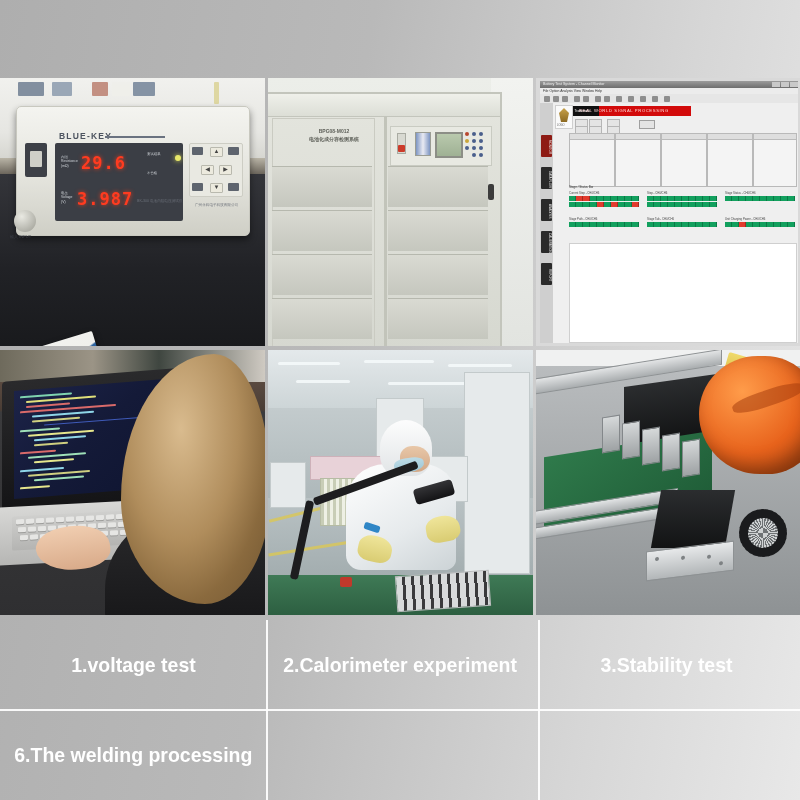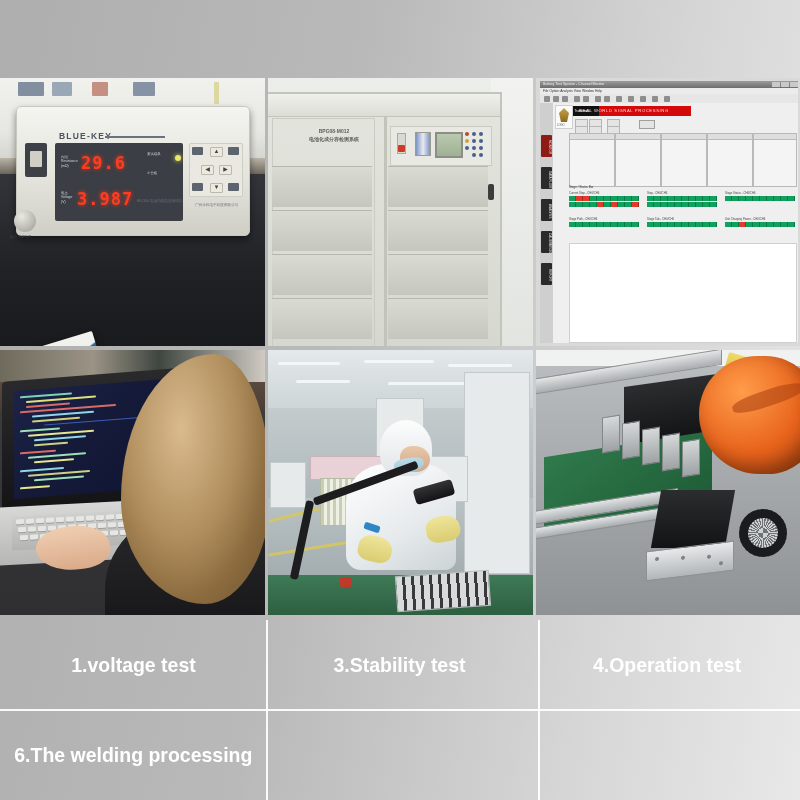--- a/index.html
+++ b/index.html
@@ -703,24 +703,24 @@
       </div>
     </div>
 
   </div>
 
   <div class="captions">
     <div class="cap">
       <span>1.voltage test</span>
     </div>
     <div class="cap">
+      <span>2.Calorimeter experiment</span>
+    </div>
+    <div class="cap">
       <span>3.Stability test</span>
-    </div>
-    <div class="cap">
-      <span>4.Operation test</span>
     </div>
     <div class="cap">
       <span>6.The welding processing</span>
     </div>
     <div class="vline" style="left:266px;"></div>
     <div class="vline" style="left:538px;"></div>
     <div class="hline" style="top:89px;"></div>
   </div>
 
 </div>

